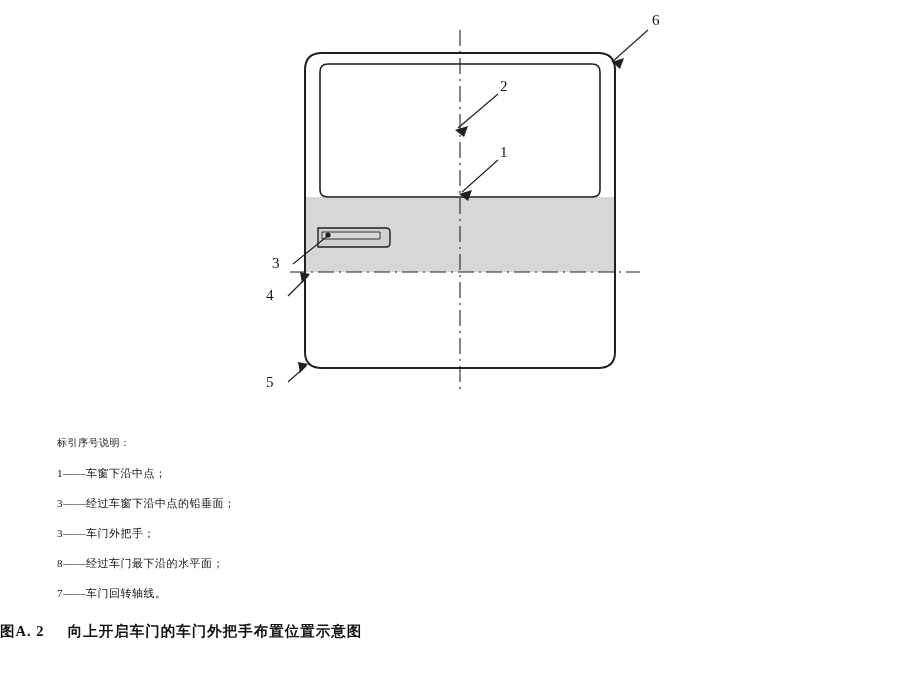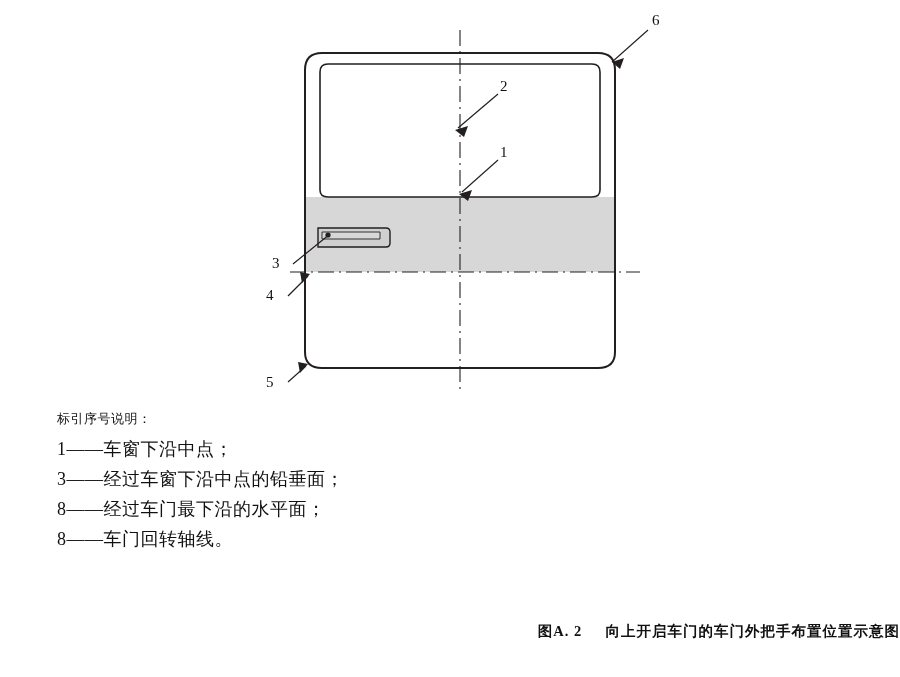--- a/index.html
+++ b/index.html
@@ -30,36 +30,37 @@
   #figure-area svg {
     display: block;
   }
   .legend {
     position: absolute;
     left: 57px;
     top: 404px;
     width: 520px;
   }
   .legend-title {
-    font-size: 13px;
+    font-size: 10px;
     line-height: 30px;
     letter-spacing: 0.5px;
+    margin-top: 24px;
   }
   .legend-item {
-    font-size: 18px;
+    font-size: 11px;
     line-height: 30px;
     letter-spacing: 0.5px;
     white-space: nowrap;
   }
   .caption {
     position: absolute;
     left: 0;
     top: 622px;
     width: 900px;
-    text-align: right;
+    text-align: left;
     font-size: 14.5px;
     font-weight: bold;
     letter-spacing: 1px;
   }
   .caption .cap-gap {
     display: inline-block;
     width: 14px;
   }
 </style>
 </head>
@@ -130,22 +131,23 @@
         <path d="M308 364 L298 362 L300 373 Z" fill="#231f20"></path>
       </g>
       <text x="266" y="387" font-family="Liberation Serif, serif" font-size="15" fill="#111">5</text>
     </svg>
   </div>
 
   <div class="legend">
     <div class="legend-title">标引序号说明：</div>
     <div class="legend-item">1——车窗下沿中点；</div>
     <div class="legend-item">3——经过车窗下沿中点的铅垂面；</div>
+    <div class="legend-item">3——车门外把手；</div>
     <div class="legend-item">8——经过车门最下沿的水平面；</div>
-    <div class="legend-item">8——车门回转轴线。</div>
+    <div class="legend-item">7——车门回转轴线。</div>
   </div>
 
   <div class="caption">
     <span>图A. 2</span>
     <span class="cap-gap"></span>
     <span>向上开启车门的车门外把手布置位置示意图</span>
   </div>
 
 </div>
 

